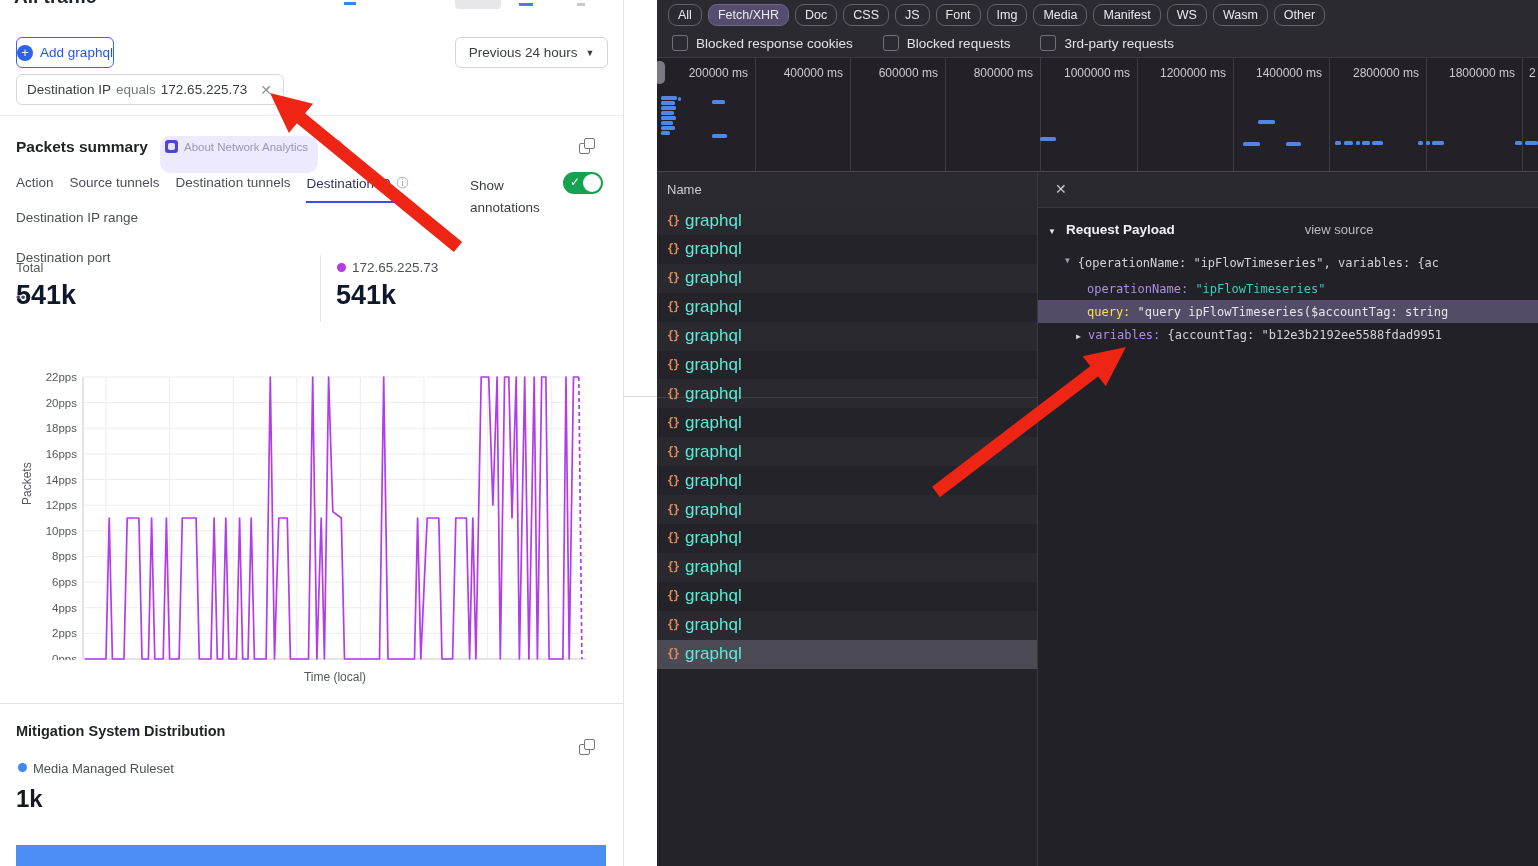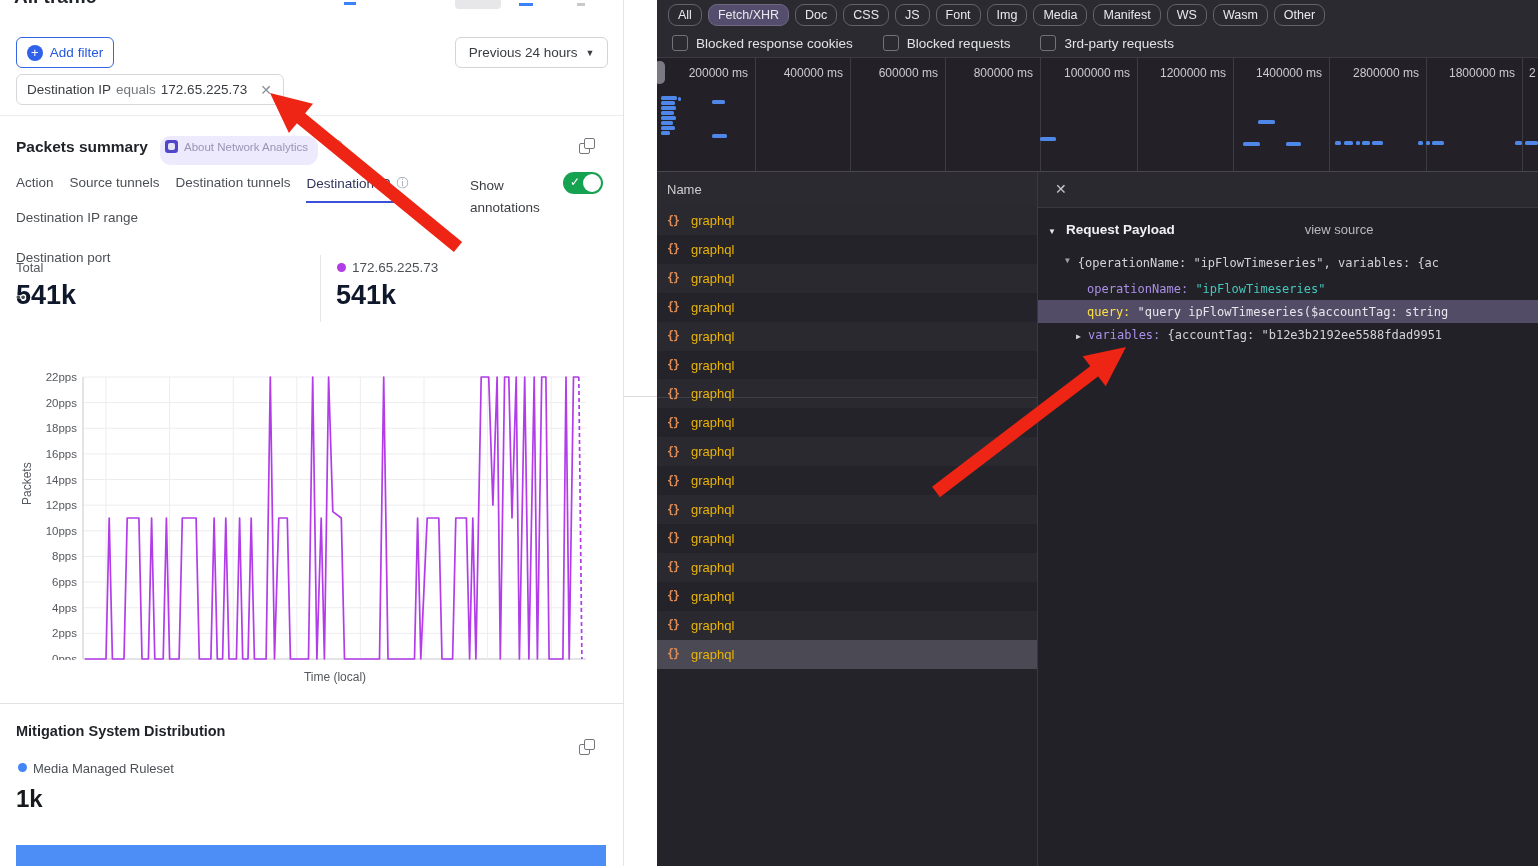--- a/index.html
+++ b/index.html
@@ -12,21 +12,21 @@
   .btn{box-sizing:border-box;border-radius:6px;background:#fff;display:flex;align-items:center;font-size:13.5px;}
   #add-filter{left:16px;top:37px;width:98px;height:31px;border:1px solid #3566e3;color:#2457e0;justify-content:center;gap:7px;font-weight:500;}
   .plus-circle{width:16px;height:16px;border-radius:50%;background:#2f62e8;color:#fff;display:flex;align-items:center;justify-content:center;font-size:13px;line-height:1;}
   #time-range{left:455px;top:37px;width:153px;height:31px;border:1px solid #d4d4d8;color:#3a3d42;justify-content:center;gap:8px;}
   .caret{font-size:9px;color:#3a3d42;}
   #filter-chip{left:16px;top:74px;width:268px;height:31px;border:1px solid #d8d8dc;padding:0 10px;gap:5px;color:#3a3d42;}
   #filter-chip .op{color:#73777d;}
   #filter-chip .chip-x{margin-left:8px;color:#8a8f98;font-size:14px;}
   .hdivider{left:0;height:1px;background:#ececee;}
   .card-title{font-size:15.5px;font-weight:bold;color:#1f2226;}
-  .badge-pill{display:flex;align-items:center;gap:6px;border-radius:11px;background:rgba(226,222,250,.65);padding:0 10px 8px 5px;height:21px;font-size:11.5px;color:#9b95b5;justify-content:center;}
+  .badge-pill{display:flex;align-items:center;gap:6px;border-radius:11px;background:rgba(226,222,250,.65);padding:0 10px 16px 5px;height:21px;font-size:11.5px;color:#9b95b5;justify-content:center;}
   .badge-ico{width:13px;height:13px;border-radius:3px;background:#4f46c9;position:relative;}
   .badge-ico:after{content:"";position:absolute;left:3px;top:3px;width:7px;height:7px;border-radius:2px;background:rgba(255,255,255,.85);}
   .clock-ico{color:#9fa2a8;font-size:14px;}
   .expand-ico{width:16px;height:16px;position:relative;}
   .expand-ico:before{content:"";position:absolute;left:0;bottom:0;width:9px;height:9px;border:1.5px solid #74777c;border-radius:2px;}
   .expand-ico:after{content:"";position:absolute;right:0;top:0;width:9px;height:9px;border:1.5px solid #74777c;border-radius:2px;background:#fff;}
   .tabs-row{display:flex;gap:16px;align-items:flex-start;}
   .ptab{font-size:13.5px;color:#4b4f55;padding-bottom:9px;white-space:nowrap;display:flex;gap:6px;align-items:center;}
   .ptab.sel{color:#31355c;border-bottom:2.5px solid #3d4fd8;}
   .info-ico{color:#9aa0a6;font-size:12px;}
@@ -53,21 +53,21 @@
   .tl-bar{position:absolute;height:4px;border-radius:1.5px;}
   #tl-handle{position:absolute;left:-3px;top:3px;width:11px;height:23px;border-radius:5px;background:#7b7a84;}
   #name-panel{left:0;top:172px;width:380px;height:694px;background:#242329;border-right:1px solid #3a393f;}
   #name-header{position:absolute;left:0;top:0;width:100%;height:34px;background:#2b2a30;border-bottom:1px solid #3c3b42;display:flex;align-items:center;}
   #name-header span{margin-left:10px;font-size:13px;color:#cdced2;}
   .req-row{position:absolute;left:0;width:380px;height:29px;display:flex;align-items:center;}
   .req-row.even{background:#2a2930;}
   .req-row.odd{background:#242329;}
   .req-row.sel{background:#4b4a54;}
   .req-ico{margin-left:10px;width:18px;font-family:"DejaVu Sans Mono",monospace;font-size:11.5px;font-weight:bold;color:#e08d57;letter-spacing:-1px;}
-  .req-name{margin-left:6px;font-size:13px;color:#eab308;}
+  .req-name{font-size:17px;color:#5eead4;}
   #payload-panel{left:381px;top:172px;width:500px;height:694px;background:#222127;}
   #pp-tabbar{position:absolute;left:0;top:0;width:100%;height:35px;background:#2a2930;border-bottom:1px solid #3a393f;display:flex;align-items:center;}
   #pp-close{position:absolute;left:17px;top:9px;font-size:14px;color:#c6c7cb;}
   .pp-tabs{display:flex;gap:29px;margin-left:44px;}
   .pp-tab{font-size:13.5px;color:#c6c7cb;padding:8px 1px;}
   .pp-tab.sel{color:#d7c9fb;border-bottom:3px solid #a78af0;padding-bottom:5px;}
   .mono{font-family:"DejaVu Sans Mono",monospace;font-size:12px;}
   .tri{font-size:8px;color:#9aa0a6;}
   .k{color:#ab8fe8;}
   .v-str{color:#45c8bc;}
@@ -84,21 +84,21 @@
   <div id="left-panel" class="abs">
     <div class="abs page-title">All traffic</div>
 
     <div class="abs" style="left:344px;top:2px;width:12px;height:3px;background:#3b82f6;"></div>
     <div class="abs" style="left:455px;top:0;width:46px;height:9px;background:#e7e7ea;border-radius:0 0 4px 4px;"></div>
     <div class="abs" style="left:519px;top:3px;width:14px;height:3px;background:#3b82f6;"></div>
     <div class="abs" style="left:577px;top:3px;width:8px;height:3px;background:#c9c9cc;"></div>
 
     <div id="add-filter" class="abs btn">
       <span class="plus-circle">+</span>
-      <span>Add filter</span>
+      <span>Add graphql</span>
     </div>
     <div id="time-range" class="abs btn">
       <span>Previous 24 hours</span>
       <span class="caret">▼</span>
     </div>
     <div id="filter-chip" class="abs btn">
       <span>Destination IP</span>
       <span class="op">equals</span>
       <span>172.65.225.73</span>
       <span class="chip-x">✕</span>

